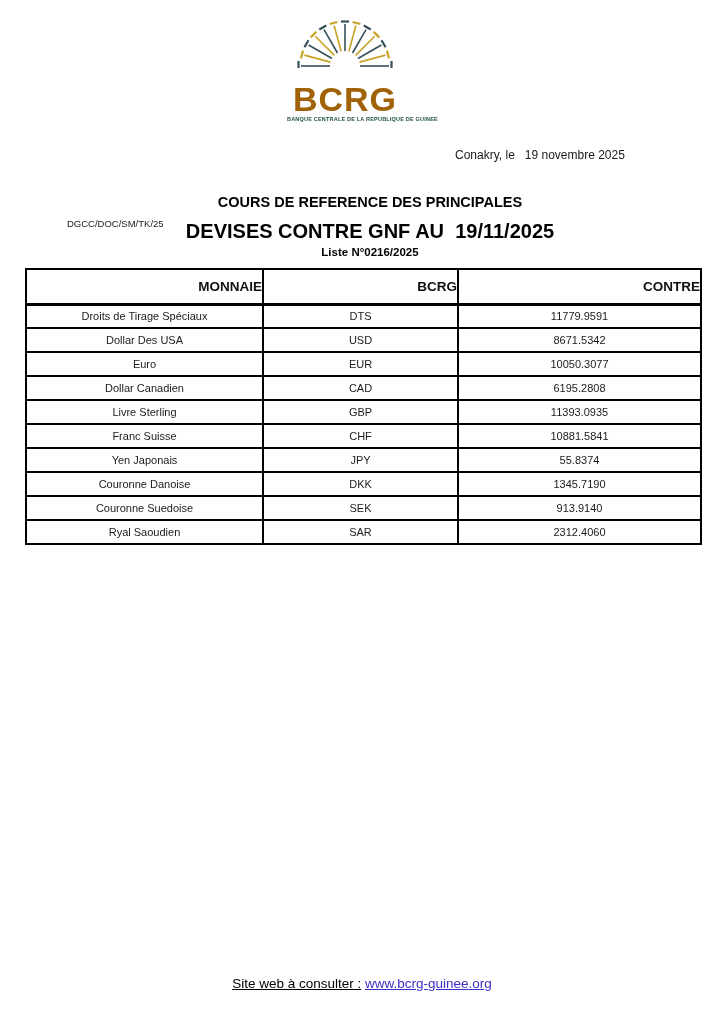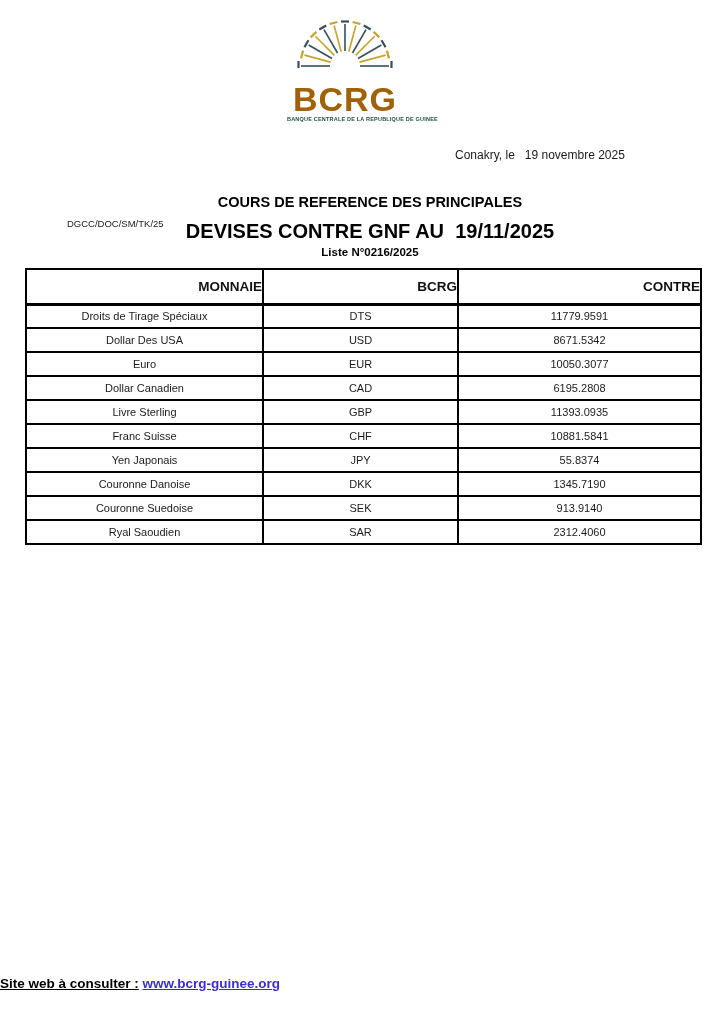--- a/index.html
+++ b/index.html
@@ -64,21 +64,21 @@
     text-align: right;
   }
   .rates-table td { height: 24px; font-size: 11px; color: #1a1a1a; }
   .col-monnaie { width: 237px; }
   .col-code    { width: 195px; }
   .col-cours   { width: 243px; }
 
   
   .footer {
     position: absolute; top: 976px; left: 0; width: 724px;
-    font-size: 13.5px; font-weight: bold;
+    text-align: center; font-size: 13.5px; font-weight: normal;
     white-space: pre;
   }
   .footer .site-label { color: #000; text-decoration: underline; }
   .footer .site-link  { color: #3B2FC9; text-decoration: underline; cursor: pointer; }
 </style>
 </head>
 <body>
 
 <div class="logo">
   <span>

